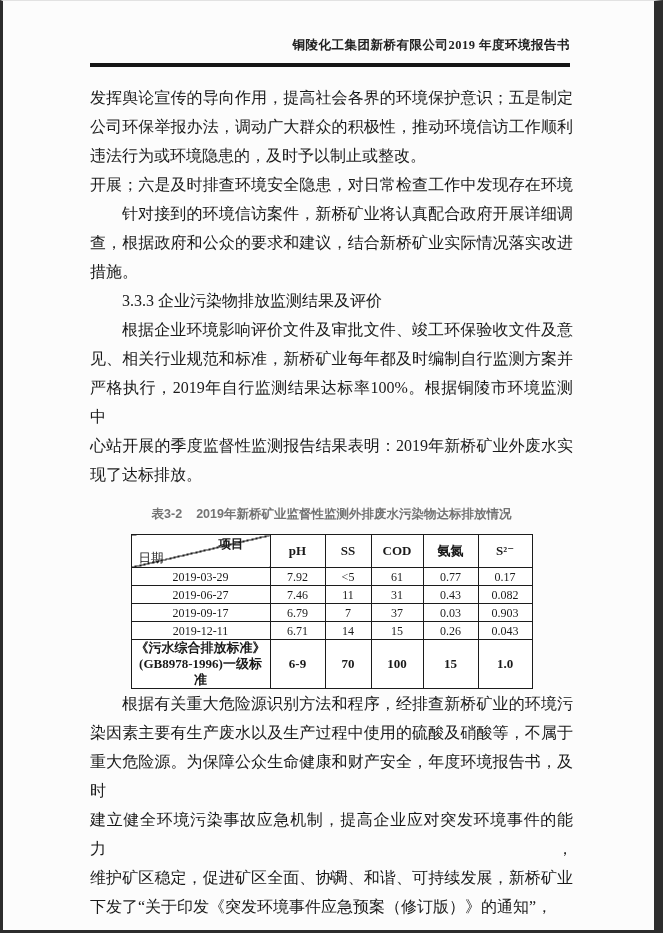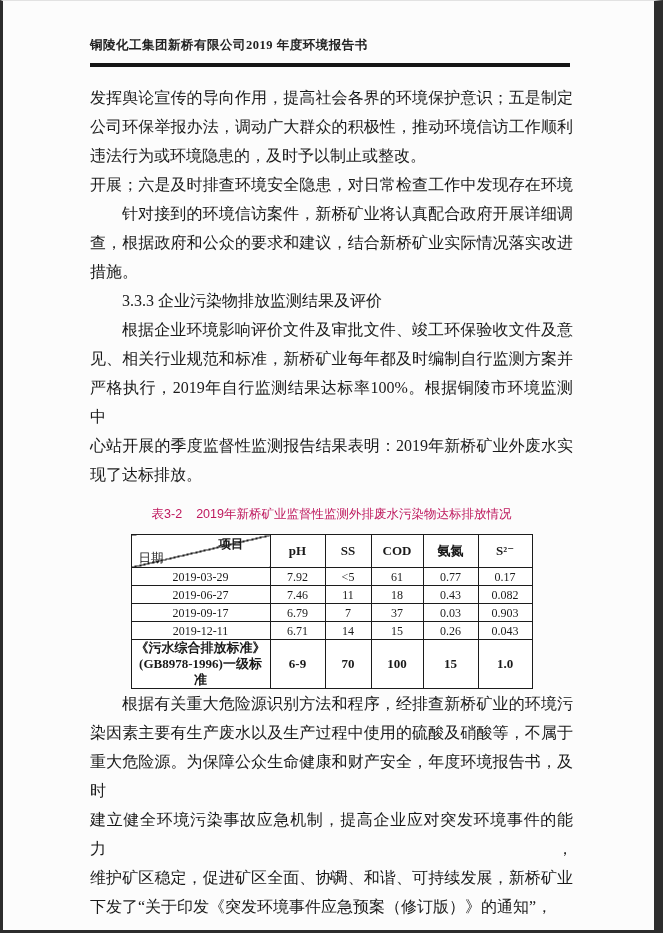--- a/index.html
+++ b/index.html
@@ -13,21 +13,21 @@
     border-bottom:3px solid #2d2d2d;
     border-top:1px solid #e2e2e2;
     overflow:hidden;
     font-family:"Liberation Serif","DejaVu Serif",serif;
     color:#1a1a1a;
   }
   .page-header{
     position:absolute;top:36px;left:87px;width:480px;
   }
   .header-title{
-    text-align:left;
+    text-align:right;
     font-size:12.5px;
     font-weight:bold;
     letter-spacing:0.5px;
     color:#222;
   }
   .header-rule{
     margin-top:9px;
     height:4px;
     background:#151515;
   }
@@ -45,23 +45,23 @@
     text-align:justify;
     text-align-last:justify;
     text-justify:inter-character;
   }
   .line.indent{text-indent:32px;}
   
   .table-caption{
     margin:11px 0 5px 0;
     text-align:center;
     font-size:12.5px;
-    font-weight:normal;
+    font-weight:bold;
     font-family:"Liberation Sans","DejaVu Sans",sans-serif;
-    color:#be185d;
+    color:#737373;
   }
   .cap-label{margin-right:14px;}
   table.monitor{
     margin:0 auto;
     border-collapse:collapse;
     table-layout:fixed;
     width:401px;
     background:#fff;
   }
   table.monitor th, table.monitor td{
@@ -176,21 +176,21 @@
             <td>7.92</td>
             <td>&lt;5</td>
             <td>61</td>
             <td>0.77</td>
             <td>0.17</td>
           </tr>
           <tr>
             <td class="date-cell">2019-06-27</td>
             <td>7.46</td>
             <td>11</td>
-            <td>18</td>
+            <td>31</td>
             <td>0.43</td>
             <td>0.082</td>
           </tr>
           <tr>
             <td class="date-cell">2019-09-17</td>
             <td>6.79</td>
             <td>7</td>
             <td>37</td>
             <td>0.03</td>
             <td>0.903</td>

